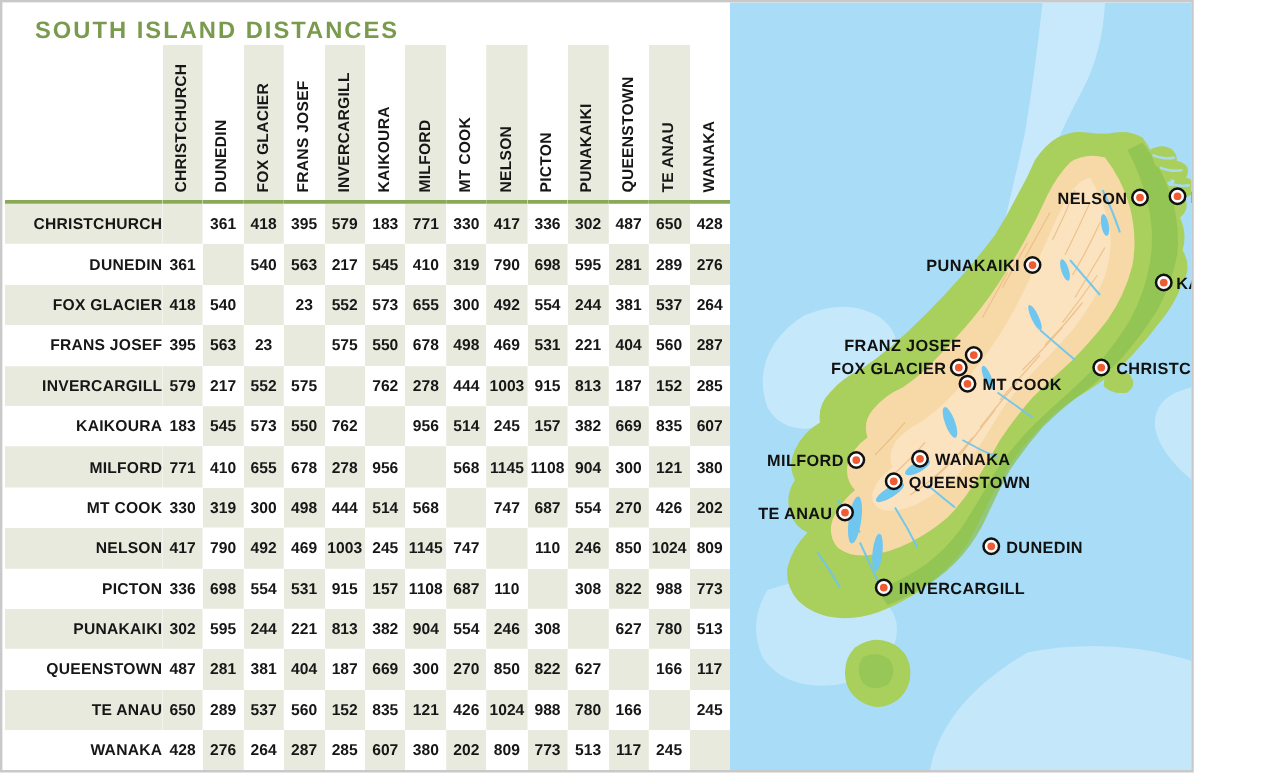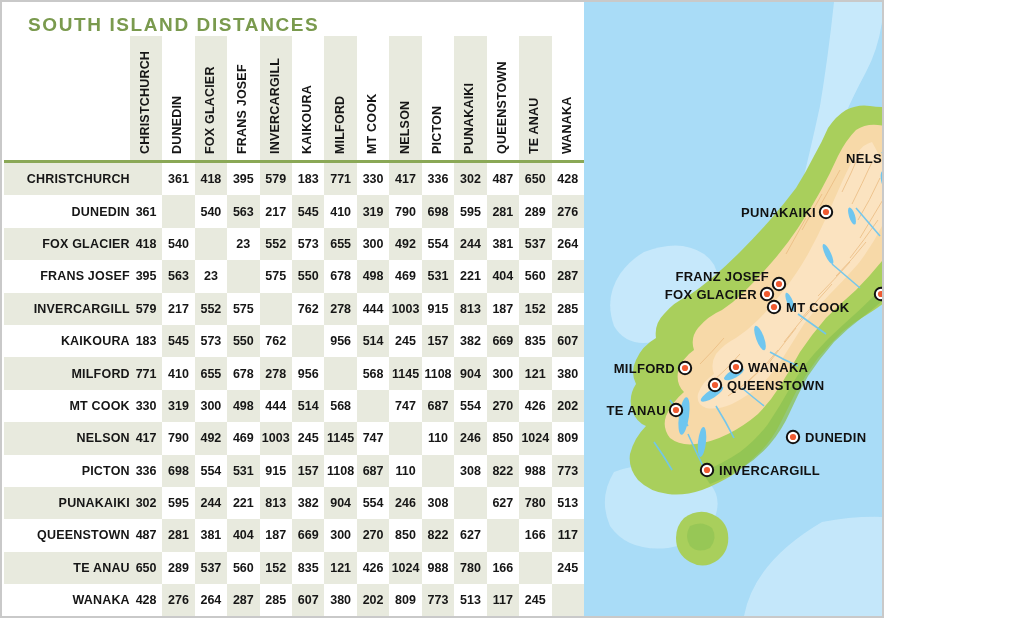--- a/index.html
+++ b/index.html
@@ -3,21 +3,21 @@
 <meta charset="utf-8">
 <title>South Island Distances</title>
 <style>
   html,body{margin:0;padding:0;background:#ffffff;}
   body{
     width:1024px;height:618px;overflow:hidden;
     font-family:"Liberation Sans","DejaVu Sans",sans-serif;
     -webkit-font-smoothing:antialiased;
   }
   #page{
-    position:relative;width:884px;height:618px;
+    position:relative;width:955px;height:618px;
     box-sizing:border-box;
     border:2px solid #c9c9c9;
     background:#ffffff;
     overflow:hidden;
   }
 
   
   #table-panel{
     position:absolute;left:0;top:0;width:582px;height:614px;
     background:#ffffff;

